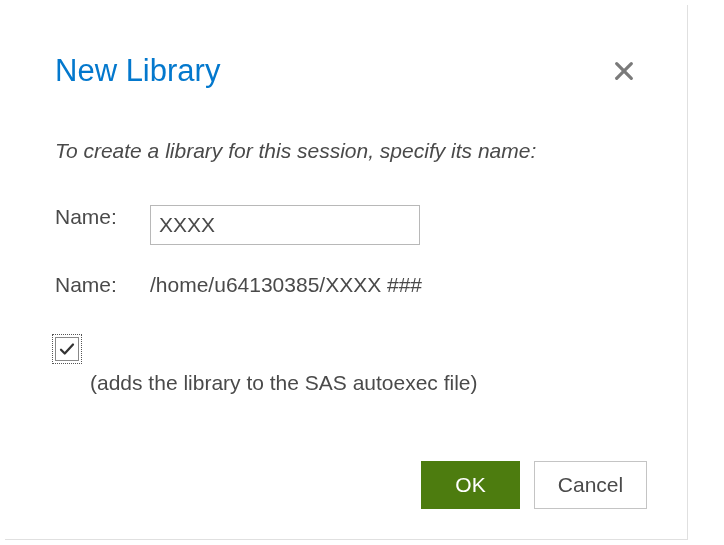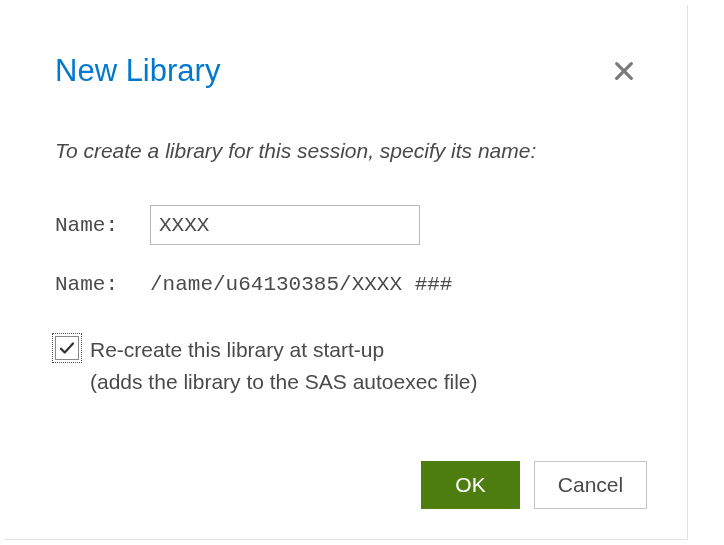--- a/index.html
+++ b/index.html
@@ -45,23 +45,22 @@
     }
     .close-btn svg { width: 22px; height: 22px; }
     .description {
       font-size: 21px;
       color: #4a4a4a;
       margin-bottom: 42px;
       font-style: italic;
     }
     .form-row {
       display: flex;
-      align-items: center;
+      align-items: flex-start;
       margin-bottom: 28px;
-      font-family: Liberation Mono, monospace;
     }
     .label {
       font-size: 21px;
       color: #4a4a4a;
       width: 95px;
       flex-shrink: 0;
     }
     .text-input {
       width: 270px;
       height: 40px;
@@ -146,31 +145,31 @@
 
   <p class="description">To create a library for this session, specify its name:</p>
 
   <div class="form-row">
     <span class="label">Name:</span>
     <input type="text" class="text-input" value="XXXX" style="">
   </div>
 
   <div class="form-row">
     <span class="label">Name:</span>
-    <span class="path-value">/name/u64130385/XXXX ###</span>
+    <span class="path-value">/home/u64130385/XXXX ###</span>
   </div>
 
   <div class="checkbox-row">
     <div class="checkbox">
       <svg viewBox="0 0 24 24" fill="none" stroke="#333" stroke-width="3" stroke-linecap="round" stroke-linejoin="round">
         <polyline points="4 13 9 18 20 6"></polyline>
       </svg>
     </div>
     <div class="checkbox-label">
-      <span>Re-create this library at start-up</span><br>
+      <br>
       <span>(adds the library to the SAS autoexec file)</span>
     </div>
   </div>
 
   <div class="button-bar">
     <button class="btn btn-primary">OK</button>
     <button class="btn btn-secondary">Cancel</button>
   </div>
 </div>
 

